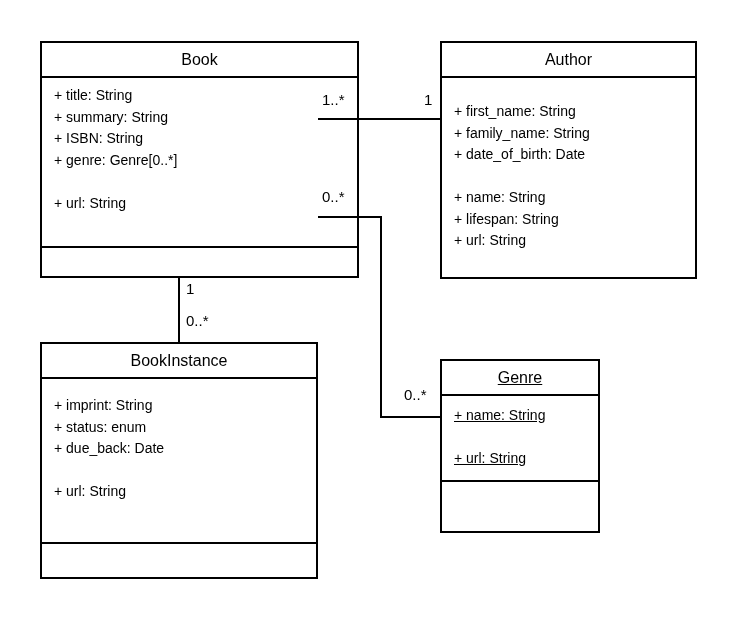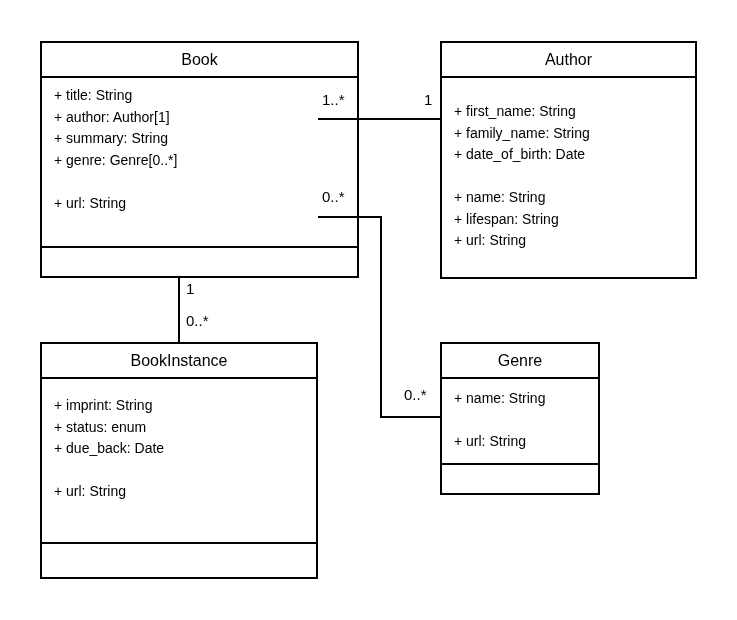--- a/index.html
+++ b/index.html
@@ -42,21 +42,21 @@
     border-top: 2px solid #000000;
     flex: 1;
   }
   
   .box-book { left: 40px; top: 41px; width: 319px; height: 237px; }
   .box-book .uml-attrs { flex: 0 0 168px; padding-top: 7px; }
   .box-author { left: 440px; top: 41px; width: 257px; height: 238px; }
   .box-author .uml-attrs { flex: 1; padding-top: 23px; }
   .box-bookinstance { left: 40px; top: 342px; width: 278px; height: 237px; }
   .box-bookinstance .uml-attrs { flex: 0 0 163px; padding-top: 16px; }
-  .box-genre { left: 440px; top: 342px; width: 160px; height: 153px; }
+  .box-genre { left: 440px; top: 359px; width: 160px; height: 174px; text-decoration: underline; }
   .box-genre .uml-attrs { flex: 0 0 84px; padding-top: 9px; }
   
   .connector { position: absolute; background: #000000; }
   .conn-book-author      { left: 318px; top: 118px; width: 122px; height: 2px; }
   .conn-book-genre-h1    { left: 318px; top: 216px; width: 64px;  height: 2px; }
   .conn-book-genre-v     { left: 380px; top: 216px; width: 2px;   height: 202px; }
   .conn-book-genre-h2    { left: 380px; top: 416px; width: 60px;  height: 2px; }
   .conn-book-bookinst-v  { left: 178px; top: 278px; width: 2px;   height: 64px; }
   
   .mult { position: absolute; font-size: 15px; line-height: 16px; color: #000000; }
@@ -69,22 +69,22 @@
 </style>
 </head>
 <body>
 
 <div class="canvas">
 
   <div class="uml-class box-book">
     <div class="uml-title">Book</div>
     <div class="uml-attrs">
       <div class="attr-row">+ title: String</div>
-      <div class="attr-row">+ author: Author[1]</div>
       <div class="attr-row">+ summary: String</div>
+      <div class="attr-row">+ ISBN: String</div>
       <div class="attr-row">+ genre: Genre[0..*]</div>
       <div class="attr-row"></div>
       <div class="attr-row">+ url: String</div>
     </div>
     <div class="uml-empty"></div>
   </div>
 
   <div class="uml-class box-author">
     <div class="uml-title">Author</div>
     <div class="uml-attrs">

